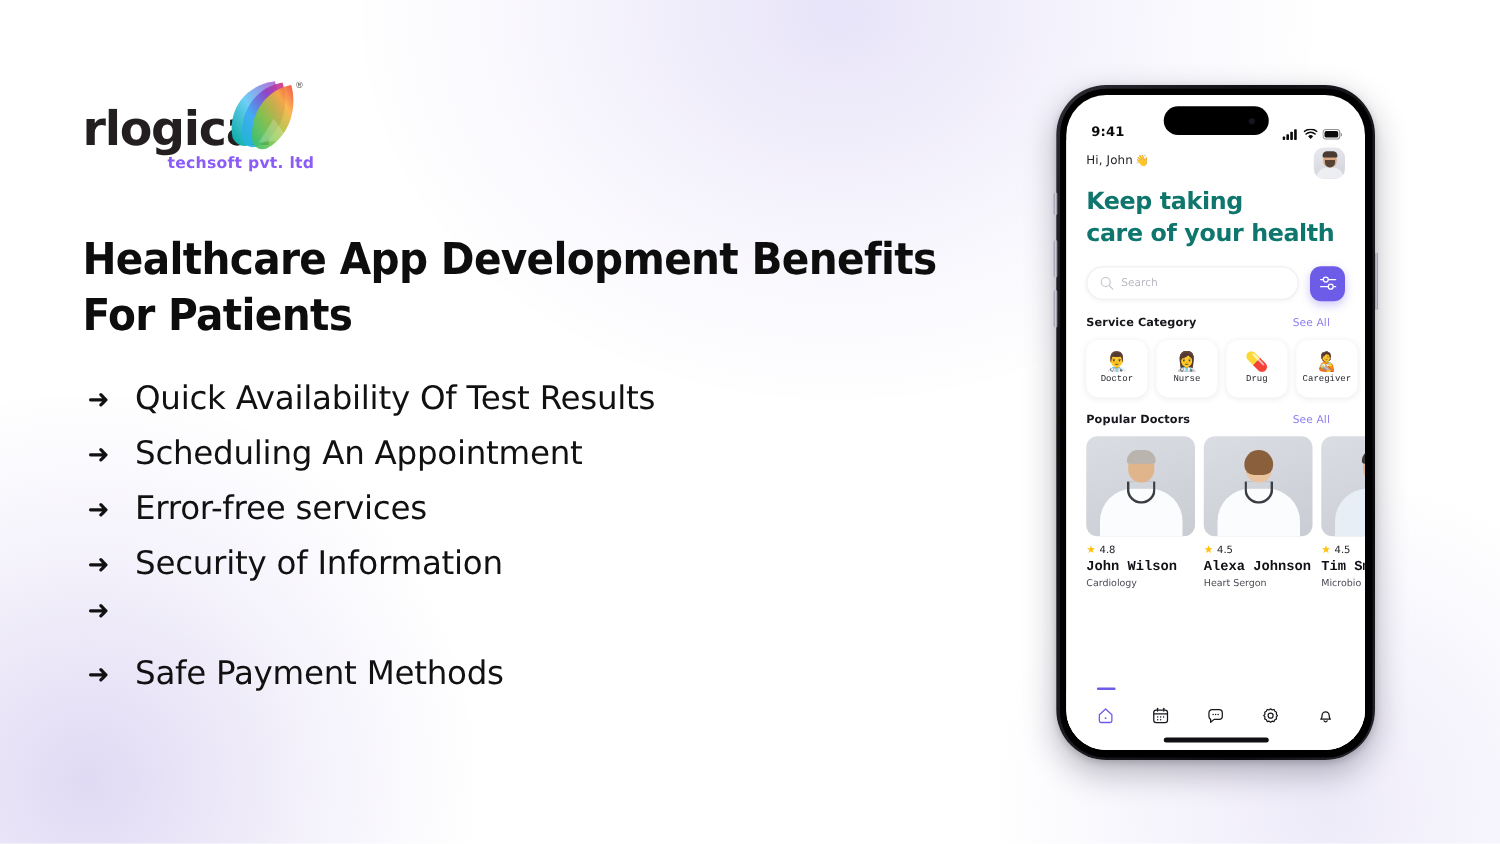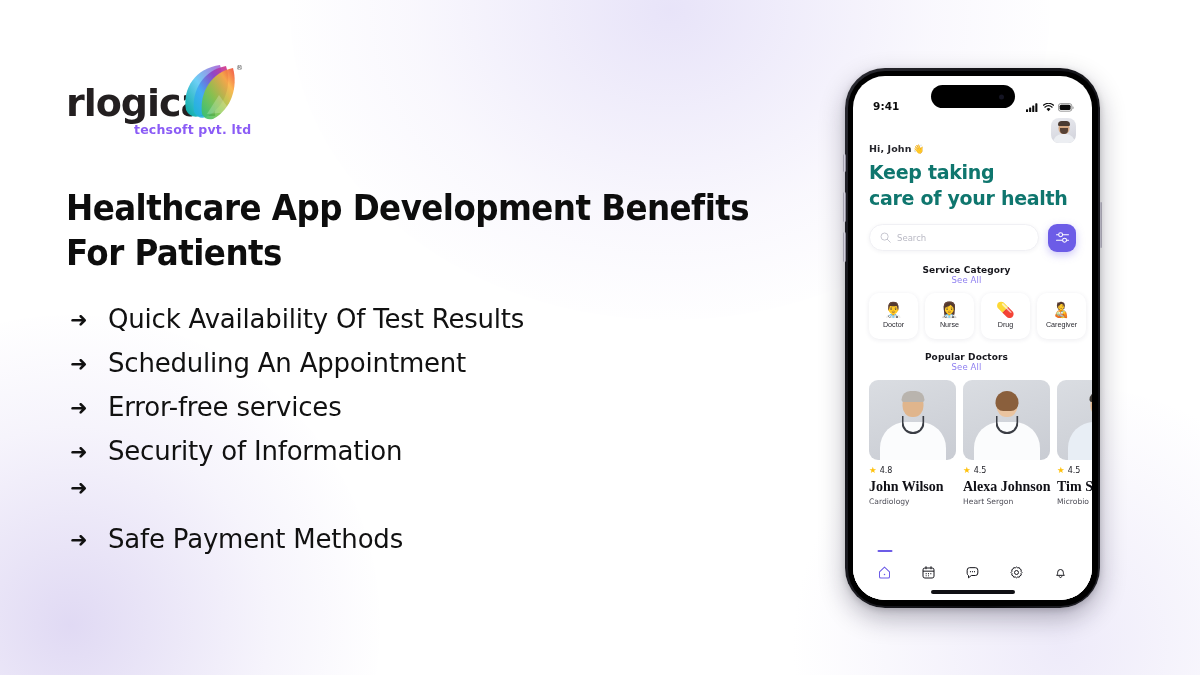--- a/index.html
+++ b/index.html
@@ -145,22 +145,22 @@
     position: absolute; left: 0; right: 0; top: 36px; bottom: 0;
     background: #ffffff;
     overflow: hidden;
   }
   .greet-row {
     display: flex; align-items: flex-start; justify-content: space-between;
     padding: 6px 16px 0 16px;
   }
   .greet {
     font-family: "DejaVu Sans", sans-serif;
-    font-size: 9.5px; color: #26262c; font-weight: 700;
-    letter-spacing: 0.1px; padding-top: 5px; margin-top: 20px;
+    font-size: 9.5px; color: #26262c; font-weight: 400;
+    letter-spacing: 0.1px; padding-top: 5px;
   }
   .greet .wave { font-size: 9px; margin-left: 2px; }
   .avatar {
     width: 25px; height: 25px; border-radius: 8px;
     background: linear-gradient(165deg,#e9eaef 0%, #dcdde4 55%, #cfd0d8 100%);
     position: relative; overflow: hidden; flex: 0 0 25px;
   }
   .avatar .face {
     position: absolute; left: 50%; transform: translateX(-50%);
     top: 4px; width: 11px; height: 12px; border-radius: 50% 50% 45% 45%;
@@ -209,21 +209,20 @@
     width: 28px; height: 28px; border-radius: 9px;
     background: #6c5ce7;
     display: flex; align-items: center; justify-content: center;
     box-shadow: 0 3px 8px rgba(108,92,231,0.35);
     flex: 0 0 28px;
   }
 
   .sec-head {
     display: flex; align-items: center; justify-content: space-between;
     padding: 13px 28px 0 16px;
-    flex-direction: column;
   }
   .sec-title {
     font-family: "DejaVu Sans", sans-serif;
     font-weight: 700; font-size: 9px; color: #16161c; letter-spacing: 0.1px;
   }
   .see-all {
     font-family: "DejaVu Sans", sans-serif;
     font-size: 8.5px; color: #8d7ef0; letter-spacing: 0.1px;
   }
 
@@ -232,21 +231,21 @@
   }
   .cat-card {
     width: 49px; flex: 0 0 49px; height: 46px;
     background: #ffffff; border-radius: 10px;
     box-shadow: 0 1px 5px rgba(40,30,80,0.085);
     display: flex; flex-direction: column;
     align-items: center; justify-content: center; gap: 3px;
   }
   .cat-emoji { font-size: 15px; line-height: 1; }
   .cat-label {
-    font-family: Liberation Sans, sans-serif;
+    font-family: Liberation Mono, monospace;
     font-size: 7.2px; color: #2a2a31;
   }
 
   .doc-row { display: flex; gap: 7px; padding: 8px 0 0 16px; }
   .doc-card { width: 87px; flex: 0 0 87px; }
   .doc-photo {
     width: 87px; height: 80px; border-radius: 9px;
     position: relative; overflow: hidden;
     background: linear-gradient(160deg,#dadde2 0%, #c9ccd3 100%);
   }
@@ -272,22 +271,22 @@
   .doc-rate {
     display: flex; align-items: center; gap: 3px;
     padding-top: 6px;
   }
   .star { color: #ffc10a; font-size: 8.5px; line-height: 1; }
   .rate-val {
     font-family: "DejaVu Sans", sans-serif;
     font-size: 8px; color: #23232a;
   }
   .doc-name {
-    font-family: Liberation Serif, serif;
-    font-weight: 700; font-size: 14px; color: #101016;
+    font-family: Liberation Mono, monospace;
+    font-weight: 700; font-size: 11px; color: #101016;
     padding-top: 4px; white-space: nowrap;
   }
   .doc-spec {
     font-family: "DejaVu Sans", sans-serif;
     font-size: 7.6px; color: #4d4d57;
     padding-top: 2px; white-space: nowrap;
   }
 
   .tabbar {
     position: absolute; left: 0; right: 0; bottom: 0; height: 48px;

